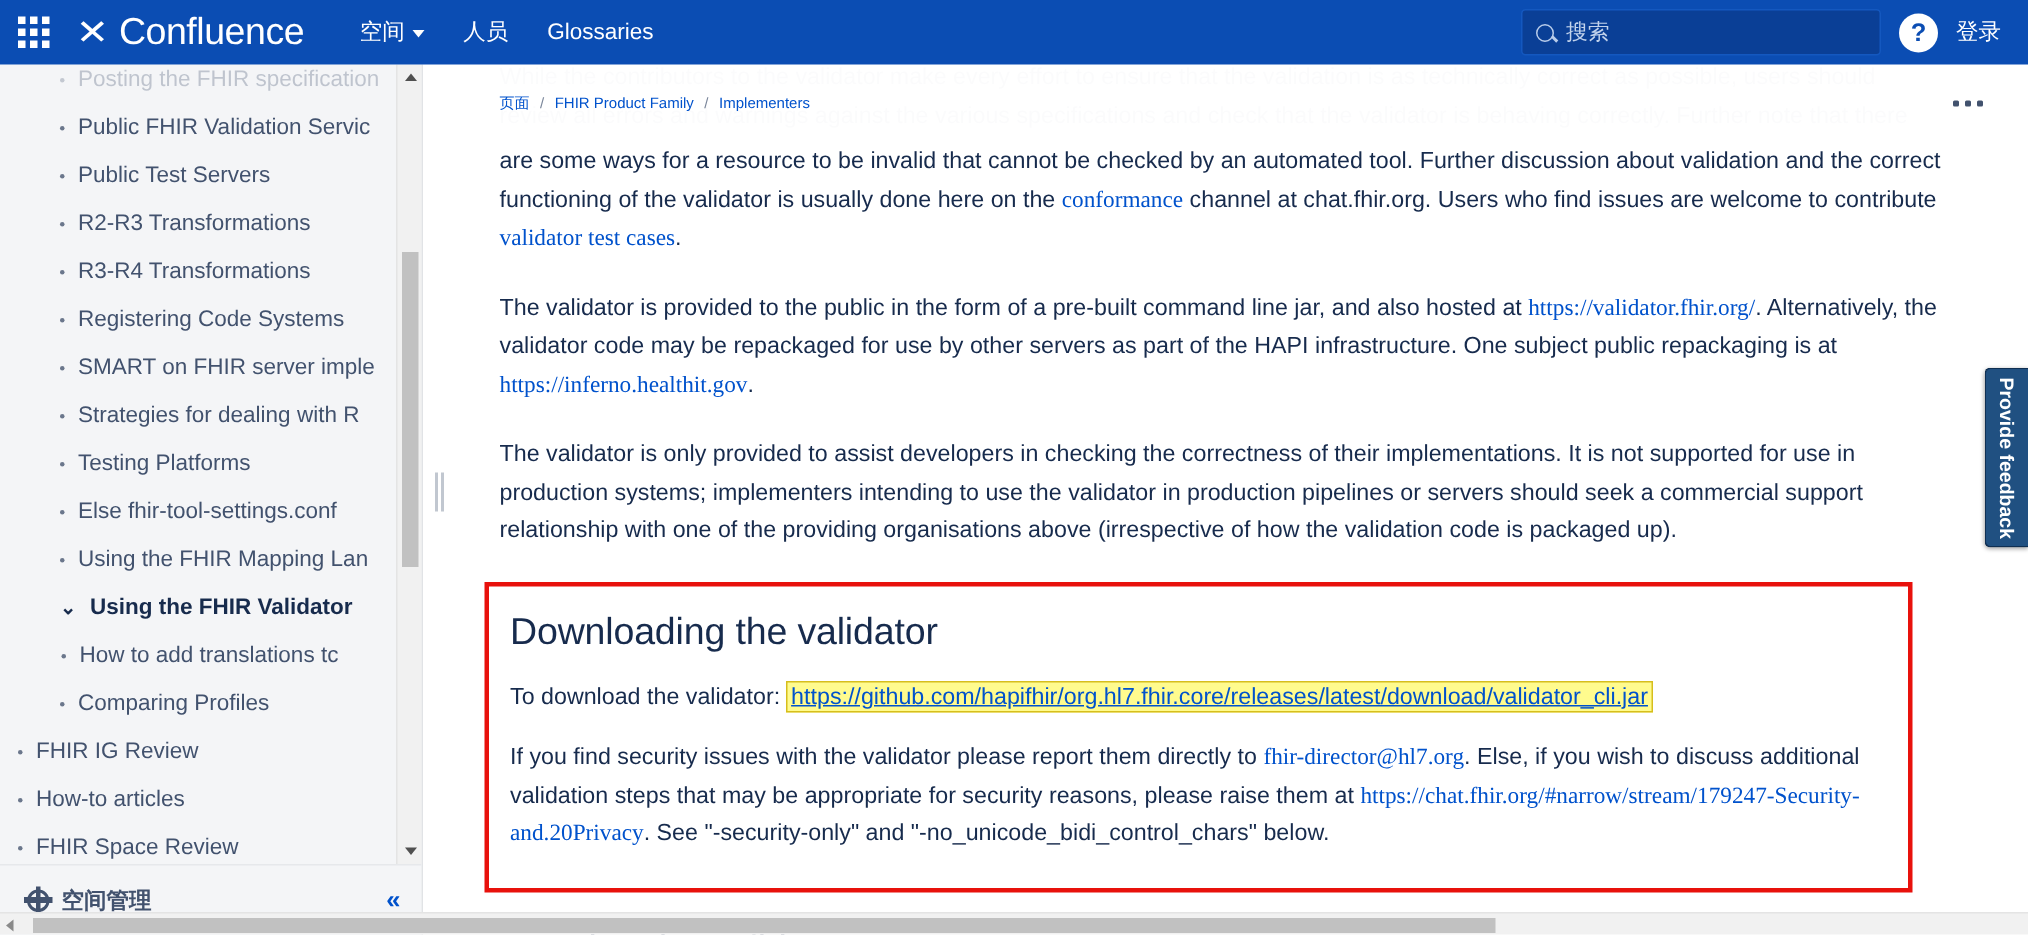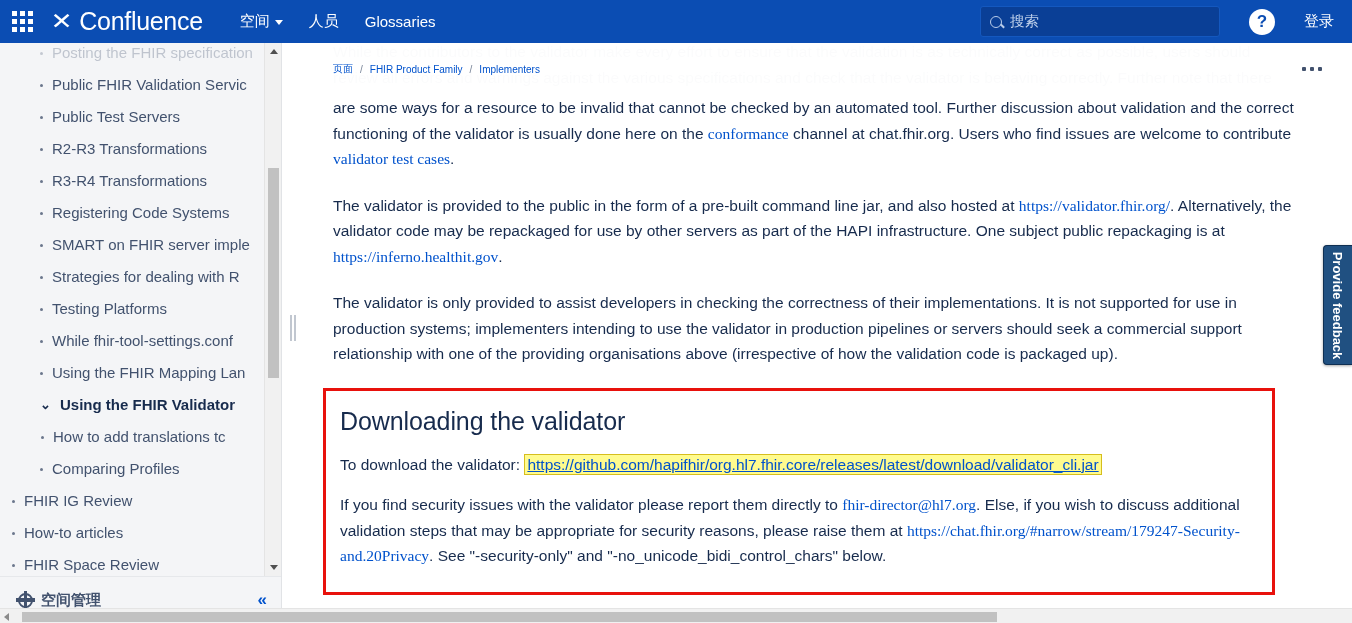--- a/index.html
+++ b/index.html
@@ -44,21 +44,21 @@
     color: #ffffff; font-size: 15px; padding: 7px 11px;
     display: flex; align-items: center; gap: 5px; cursor: pointer;
     border-radius: 3px; white-space: nowrap;
   }
   .chev-down {
     width: 0; height: 0; border-left: 4.5px solid transparent;
     border-right: 4.5px solid transparent; border-top: 5.5px solid #fff;
     margin-top: 2px;
   }
   .topbar-right {
-    margin-left: auto; display: flex; align-items: center; gap: 29px;
+    margin-left: auto; display: flex; align-items: center; gap: 12px;
     padding-right: 18px;
   }
   .searchbox {
     width: 240px; height: 31px; background: #0A3F96;
     border: 1px solid #1458BF; border-radius: 3px;
     display: flex; align-items: center; padding: 0 9px; gap: 8px;
     cursor: text;
   }
   .search-glyph {
     width: 12px; height: 12px; border: 1.7px solid #B8CCEA;
@@ -351,21 +351,21 @@
       <div class="side-item">
         <span class="bullet"></span>
         <span>Strategies for dealing with R</span>
       </div>
       <div class="side-item">
         <span class="bullet"></span>
         <span>Testing Platforms</span>
       </div>
       <div class="side-item">
         <span class="bullet"></span>
-        <span>While fhir-tool-settings.conf</span>
+        <span>Else fhir-tool-settings.conf</span>
       </div>
       <div class="side-item">
         <span class="bullet"></span>
         <span>Using the FHIR Mapping Lan</span>
       </div>
 
       <div class="side-item active">
         <span class="caret">⌄</span>
         <span>Using the FHIR Validator</span>
       </div>

